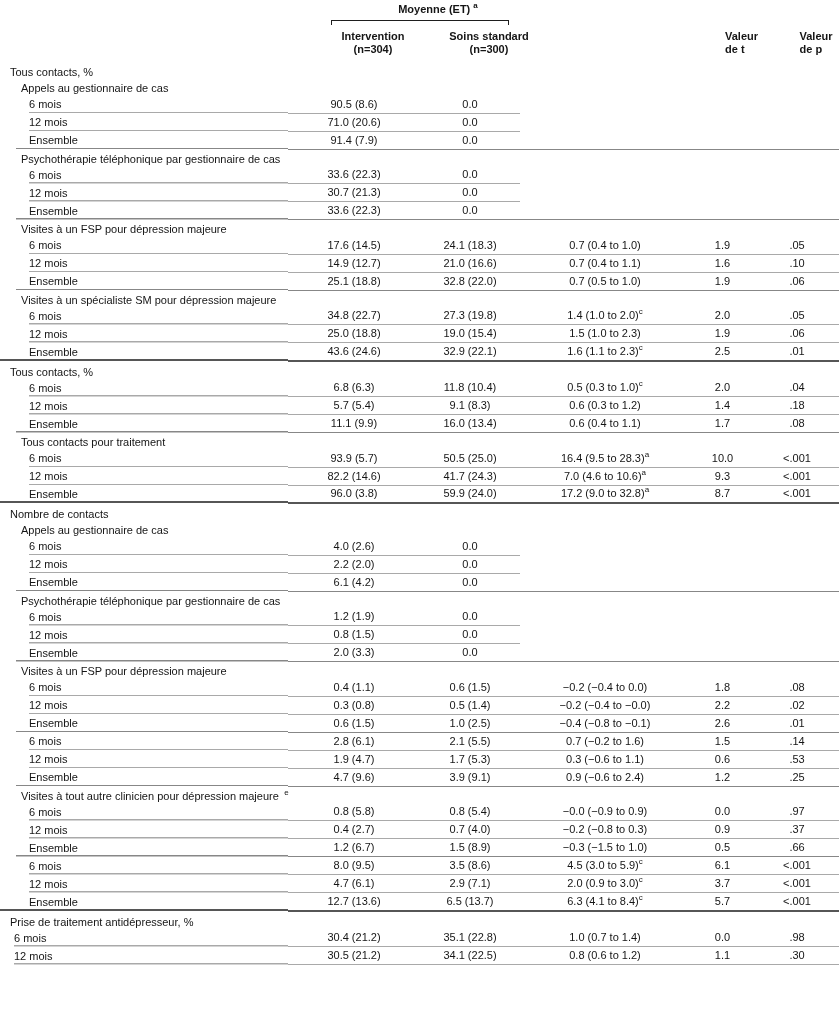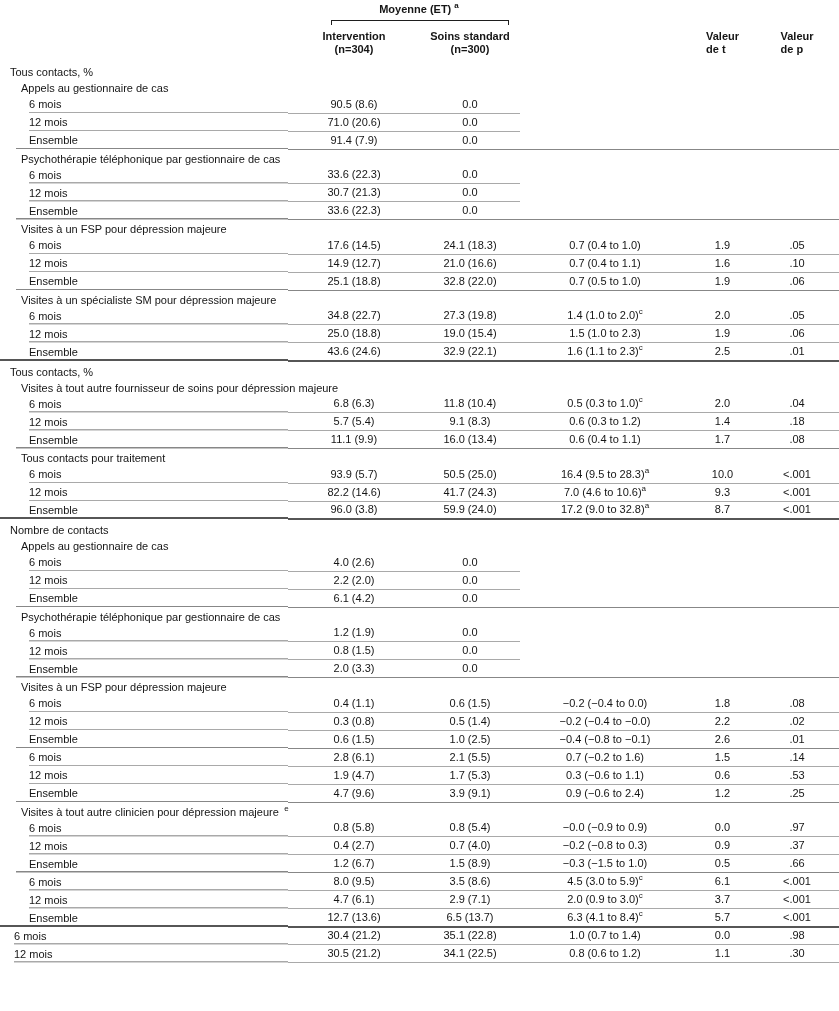--- a/index.html
+++ b/index.html
@@ -6,21 +6,21 @@
   body{
     width:839px;height:1011px;overflow:hidden;
     font-family:"Liberation Sans","DejaVu Sans",sans-serif;
     font-size:11px;color:#151515;
     -webkit-font-smoothing:antialiased;
   }
   sup{font-size:8px;line-height:0;vertical-align:super;}
 
   
   .hdr{position:relative;height:62px;font-weight:bold;}
-  .hblock{position:absolute;text-align:center;line-height:12.5px;}
+  .hblock{position:absolute;text-align:center;line-height:12.5px;margin-left:19px;}
   .h-moyenne{left:330px;top:3px;width:178px;}
   .h-bracket{position:absolute;left:331px;top:20px;width:176px;height:4px;
     border-top:1.5px solid #1e1e1e;border-left:1.2px solid #1e1e1e;border-right:1.2px solid #1e1e1e;}
   .h-int{left:288px;top:30px;width:132px;}
   .h-std{left:420px;top:30px;width:100px;}
   .h-coef{left:520px;top:14px;width:170px;}
   .h-t{left:690px;top:30px;width:65px;}
   .h-p{left:755px;top:30px;width:84px;}
   .ll{display:inline-block;text-align:left;}
 
@@ -200,23 +200,20 @@
         <td class="lbl">Ensemble</td>
         <td>43.6 (24.6)</td>
         <td>32.9 (22.1)</td>
         <td>1.6 (1.1 to 2.3)<sup>c</sup></td>
         <td>2.5</td>
         <td>.01</td>
       </tr>
       <tr class="section">
         <td colspan="6">Tous contacts, %</td>
       </tr>
-      <tr class="group">
-        <td colspan="6">Visites à tout autre fournisseur de soins pour dépression majeure</td>
-      </tr>
       <tr class="data r5">
         <td class="lbl">6 mois</td>
         <td>6.8 (6.3)</td>
         <td>11.8 (10.4)</td>
         <td>0.5 (0.3 to 1.0)<sup>c</sup></td>
         <td>2.0</td>
         <td>.04</td>
       </tr>
       <tr class="data r5">
         <td class="lbl">12 mois</td>
@@ -413,20 +410,23 @@
         <td>&lt;.001</td>
       </tr>
       <tr class="data r5 sep sep-section">
         <td class="lbl">Ensemble</td>
         <td>12.7 (13.6)</td>
         <td>6.5 (13.7)</td>
         <td>6.3 (4.1 to 8.4)<sup>c</sup></td>
         <td>5.7</td>
         <td>&lt;.001</td>
       </tr>
+      <tr class="section">
+        <td colspan="6">Prise de traitement antidépresseur, %</td>
+      </tr>
       <tr class="data r5 shallow">
         <td class="lbl">6 mois</td>
         <td>30.4 (21.2)</td>
         <td>35.1 (22.8)</td>
         <td>1.0 (0.7 to 1.4)</td>
         <td>0.0</td>
         <td>.98</td>
       </tr>
       <tr class="data r5 shallow">
         <td class="lbl">12 mois</td>

